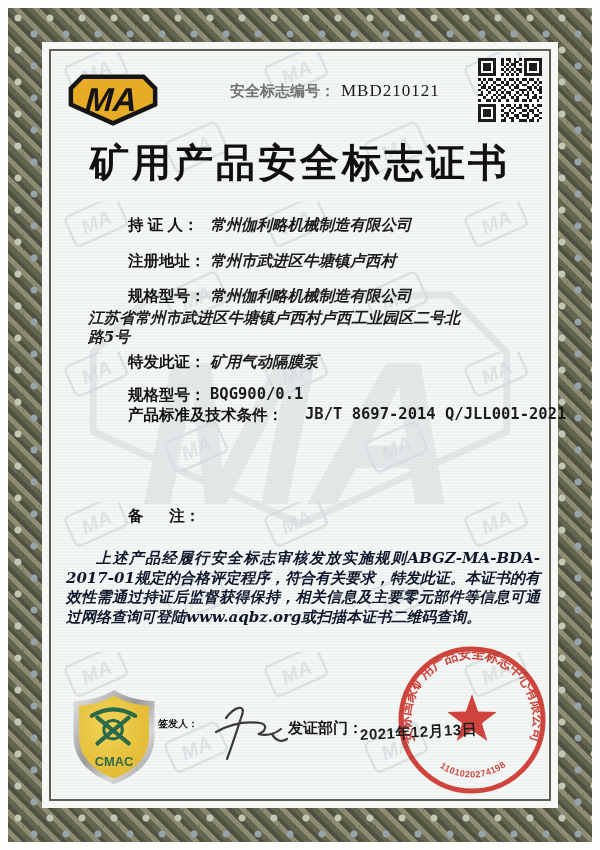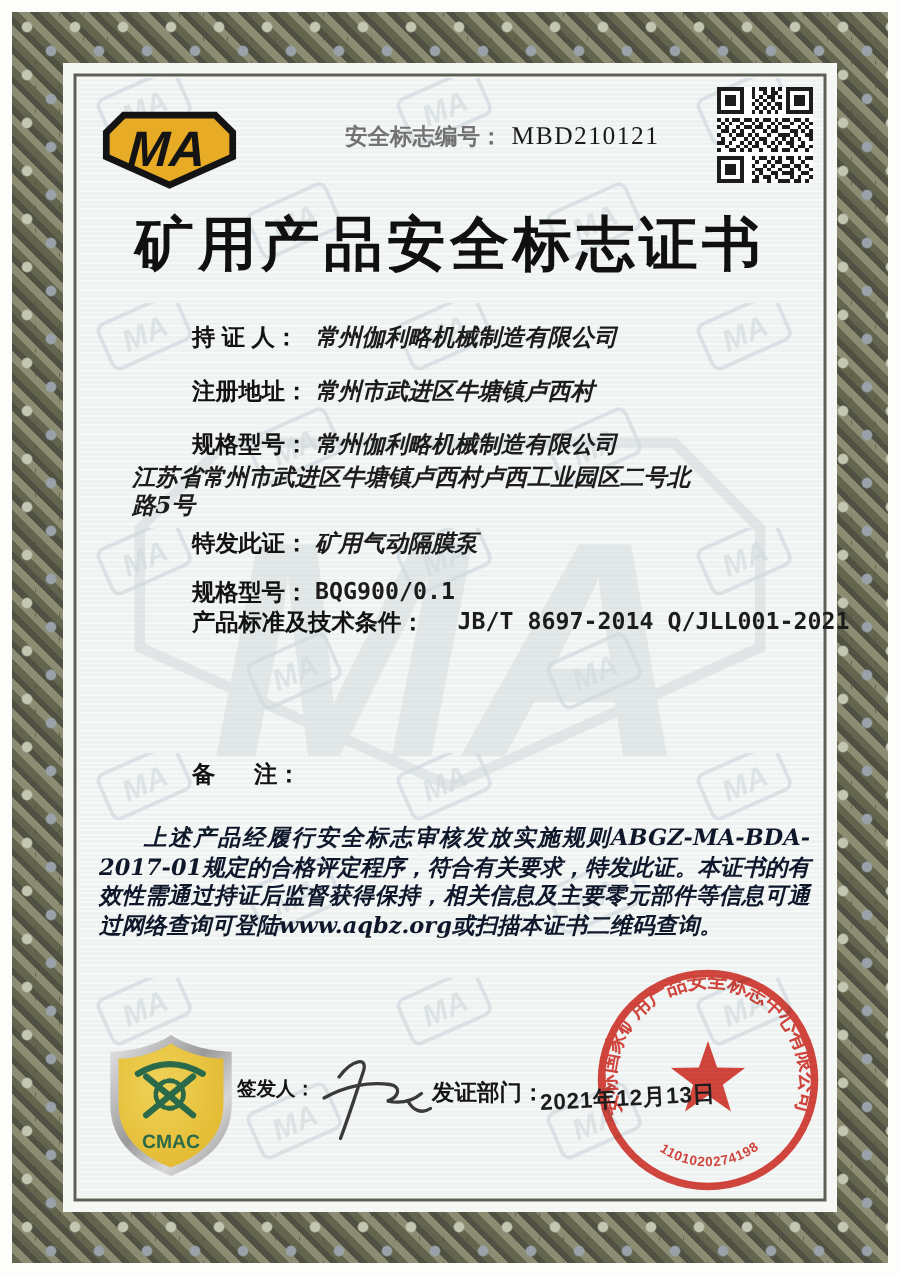--- a/index.html
+++ b/index.html
@@ -35,21 +35,21 @@
      font-family:"DejaVu Serif","Liberation Serif",serif;line-height:19px;}
   .fval.mono{font-family:"DejaVu Sans Mono","Liberation Mono",monospace;font-style:normal;}
   .fval.sans{font-family:"Liberation Sans","DejaVu Sans",sans-serif;font-style:normal;}
   .fval.wrap{width:374px;}
   
   .statement{position:absolute;left:66px;top:549px;width:474px;
      font-size:15px;line-height:19.5px;font-weight:700;font-style:italic;color:#0f172a;
      font-family:"DejaVu Serif","Liberation Serif",serif;text-indent:2em;text-align:justify;}
   
   .badge{position:absolute;left:68px;top:688px;width:92px;height:98px;}
-  .signer-label{position:absolute;left:158px;top:717px;font-size:13px;font-weight:700;color:#141414;white-space:pre;}
+  .signer-label{position:absolute;left:158px;top:717px;font-size:10px;font-weight:700;color:#141414;white-space:pre;}
   .signature{position:absolute;left:210px;top:698px;width:86px;height:72px;z-index:4;}
   .dept-label{position:absolute;left:288px;top:719px;font-size:15px;font-weight:700;color:#141414;}
   .stamp{position:absolute;left:392px;top:640px;width:160px;height:160px;z-index:5;
      opacity:.92;mix-blend-mode:multiply;}
   .stamp-date{position:absolute;left:360px;top:723px;font-size:15px;font-weight:700;color:#1d1d1d;
      transform:rotate(-3deg);z-index:6;letter-spacing:.5px;}
 </style>
 </head>
 <body>
 

